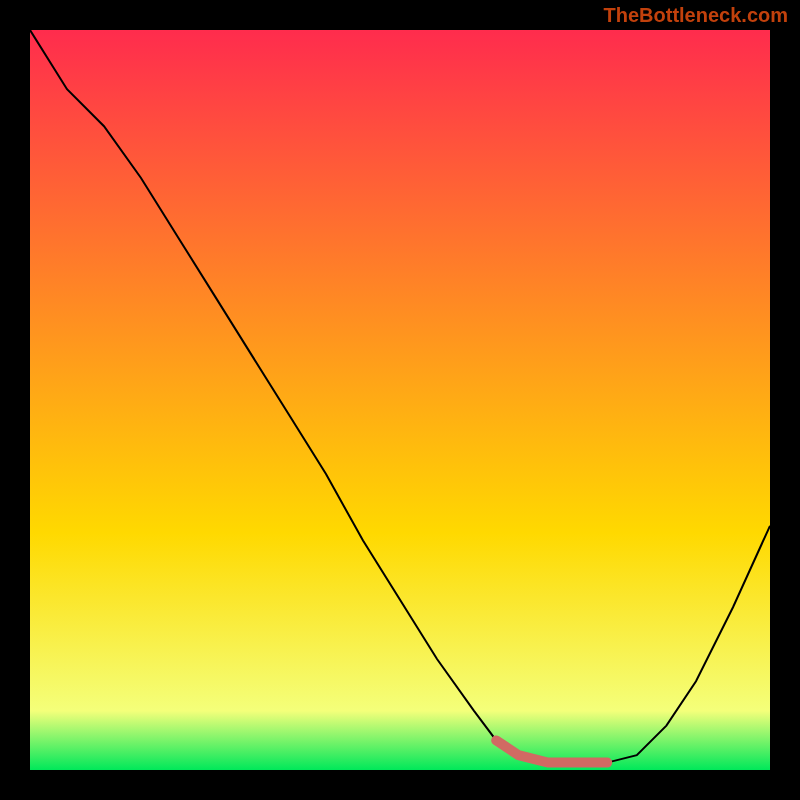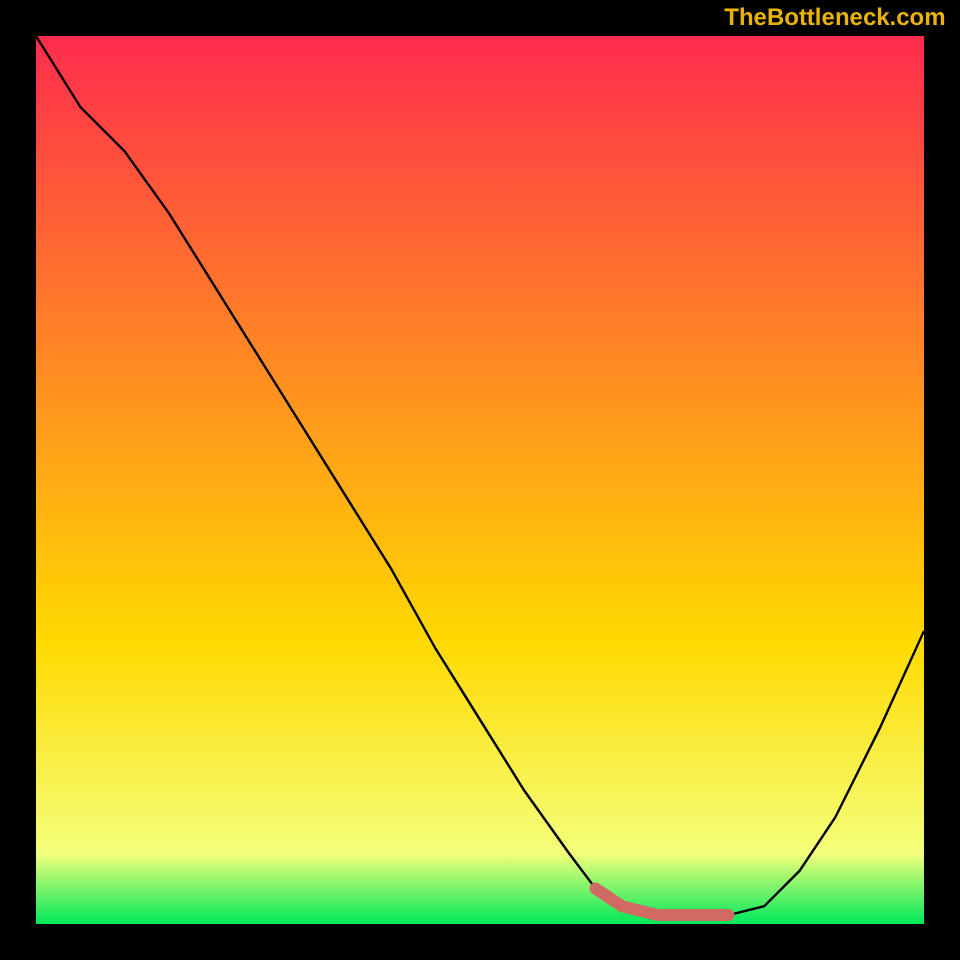--- a/index.html
+++ b/index.html
@@ -8,21 +8,21 @@
     width: 800px;
     height: 800px;
     background: #000;
     position: relative;
     font-family: Arial, sans-serif;
   }
   .watermark {
     position: absolute;
     top: 4px;
     right: 12px;
-    color: #eab308;
+    color: #c2410c;
     font-size: 20px;
     font-weight: bold;
     z-index: 10;
     margin-left: 23px;
   }
   .plot-area {
     position: absolute;
     left: 30px;
     top: 30px;
     width: 740px;

